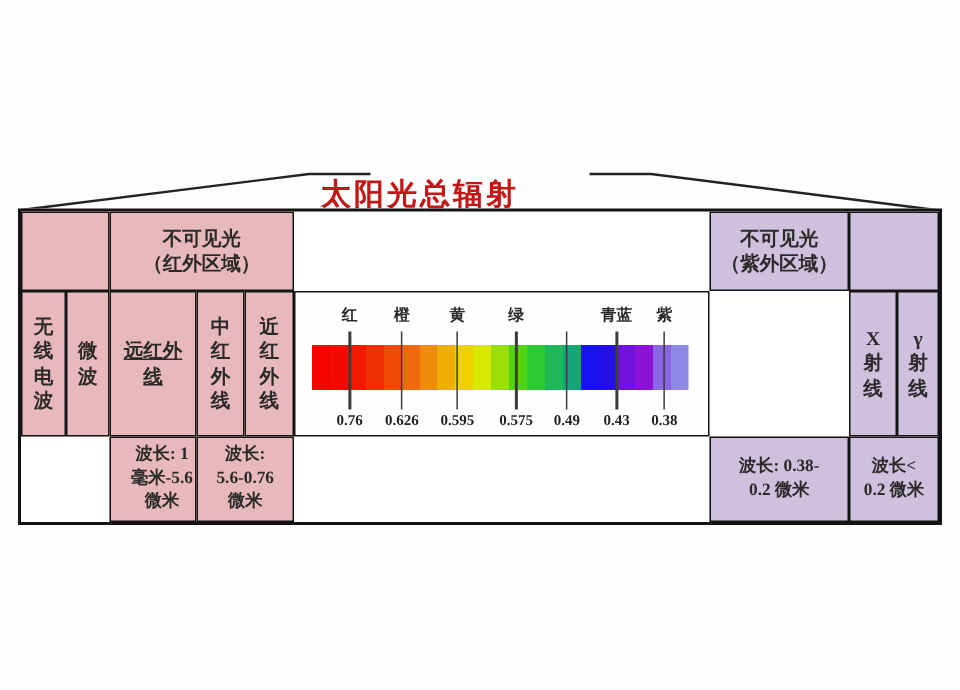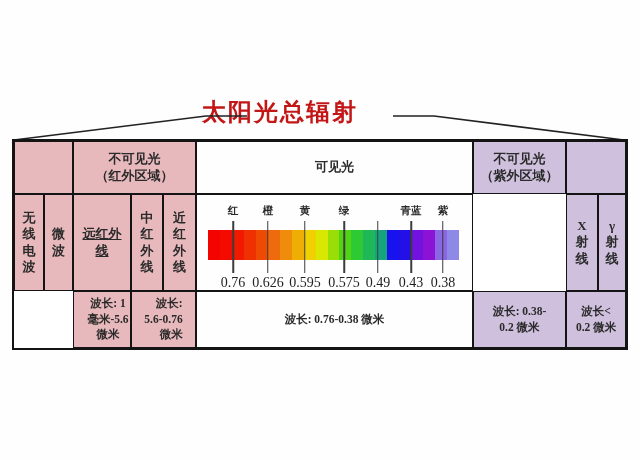--- a/index.html
+++ b/index.html
@@ -2,22 +2,22 @@
 <html style="--pink: #e8b9bc; --purple: #cfc0dd; --title-red: #c31616;"><head>
 <meta charset="utf-8">
 <style>
   * { margin: 0; padding: 0; box-sizing: border-box; }
   html, body { width: 640px; height: 460px; background: #ffffff; overflow: hidden; }
   body { font-family: "Liberation Serif", "DejaVu Serif", serif; }
 
   .stage { position: relative; width: 640px; height: 460px; background: #fefefe; }
 
   .title {
-    position: absolute; left: 0; top: 96px; width: 560px;
-    text-align: center; font-size: 24px; font-weight: bold;
+    position: absolute; left: 0; top: 116px; width: 560px;
+    text-align: center; font-size: 20px; font-weight: bold;
     color: var(--title-red, #c31616); letter-spacing: 2px;
   }
 
   .roof { position: absolute; left: 0; top: 0; width: 640px; height: 460px; pointer-events: none; }
 
   .table {
     position: absolute; left: 12px; top: 139px;
     width: 616px; height: 211px;
     border: 2px solid #141414;
     display: grid;
@@ -53,62 +53,61 @@
   .r2c-far   { grid-column: 3; grid-row: 2; text-decoration: underline; }
   .r2c-mid   { grid-column: 4; grid-row: 2; }
   .r2c-near  { grid-column: 5; grid-row: 2; }
   .r2c-spec  { grid-column: 6; grid-row: 2; position: relative; padding: 0; }
   .r2c-uv    { grid-column: 7; grid-row: 2; }
   .r2c-x     { grid-column: 8; grid-row: 2; }
   .r2c-g     { grid-column: 9; grid-row: 2; }
 
   .r3c-radio { grid-column: 1 / 3; grid-row: 3; }
   .r3c-far   { grid-column: 3; grid-row: 3; padding-left: 12px; }
-  .r3c-midnr { grid-column: 4 / 6; grid-row: 3; text-align: right; }
+  .r3c-midnr { grid-column: 4 / 6; grid-row: 3; }
   .r3c-vis   { grid-column: 6; grid-row: 3; }
   .r3c-uv    { grid-column: 7; grid-row: 3; text-align: center; }
   .r3c-xg    { grid-column: 8 / 10; grid-row: 3; }
 
   
   .spec-wrap { position: absolute; left: 11px; top: 0; width: 251px; height: 95px; }
   .spec-bar  {
     position: absolute; left: 0; top: 35px; width: 251px; height: 30px;
     z-index: 1;
   }
   .spec-tick {
     position: absolute; top: 26px; height: 52px; width: 1.5px;
     background: #3c3c3c; transform: translateX(-50%); z-index: 2;
   }
   .spec-label {
     position: absolute; top: 9px; transform: translateX(-50%);
     font-size: 10.5px; font-weight: bold; color: #2a2a2a; white-space: nowrap; z-index: 3;
   }
   .spec-num {
     position: absolute; top: 79px; transform: translateX(-50%);
-    font-size: 14px; font-weight: normal; color: #222; white-space: nowrap; z-index: 3;
+    font-size: 10px; font-weight: bold; color: #222; white-space: nowrap; z-index: 3;
   }
 </style>
 </head>
 <body>
 
 <div class="stage">
 
   <div class="title">太阳光总辐射</div>
 
   <svg class="roof" viewBox="0 0 640 460">
     <polyline points="247,116 206,116 14,140" fill="none" stroke="#222" stroke-width="1.6"></polyline>
     <polyline points="393,116 434,116 624,140" fill="none" stroke="#222" stroke-width="1.6"></polyline>
   </svg>
 
   <div class="table">
 
     <div class="cell pink hdr r1c-left"></div>
     <div class="cell pink hdr r1c-ir">不可见光
 （红外区域）</div>
-    <div class="cell white hdr r1c-vis">可见光</div>
     <div class="cell purple hdr r1c-uv">不可见光
 （紫外区域）</div>
     <div class="cell purple hdr r1c-right"></div>
 
     <div class="cell pink band r2c-radio">无
 线
 电
 波</div>
     <div class="cell pink band r2c-micro">微
 波</div>
@@ -135,20 +134,19 @@
     <div class="cell purple band r2c-g">γ
 射
 线</div>
 
     <div class="cell pink wave r3c-far">波长: 1
 毫米-5.6
 微米</div>
     <div class="cell pink wave r3c-midnr">波长:
 5.6-0.76
 微米</div>
-    <div class="cell white wave r3c-vis">波长: 0.76-0.38 微米</div>
     <div class="cell purple wave r3c-uv">波长: 0.38-
 0.2 微米</div>
     <div class="cell purple wave r3c-xg">波长&lt;
 0.2 微米</div>
 
   </div>
 </div>
 
 </body></html>

